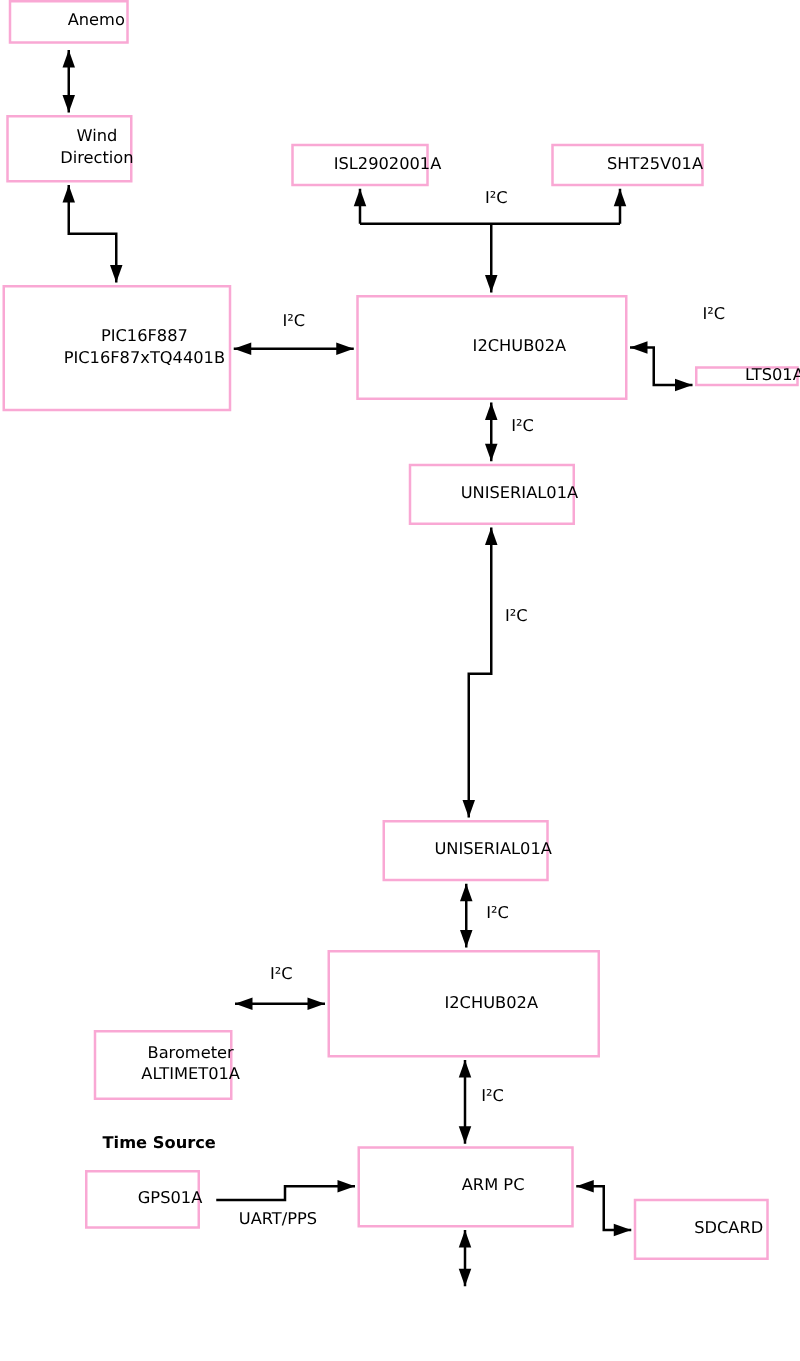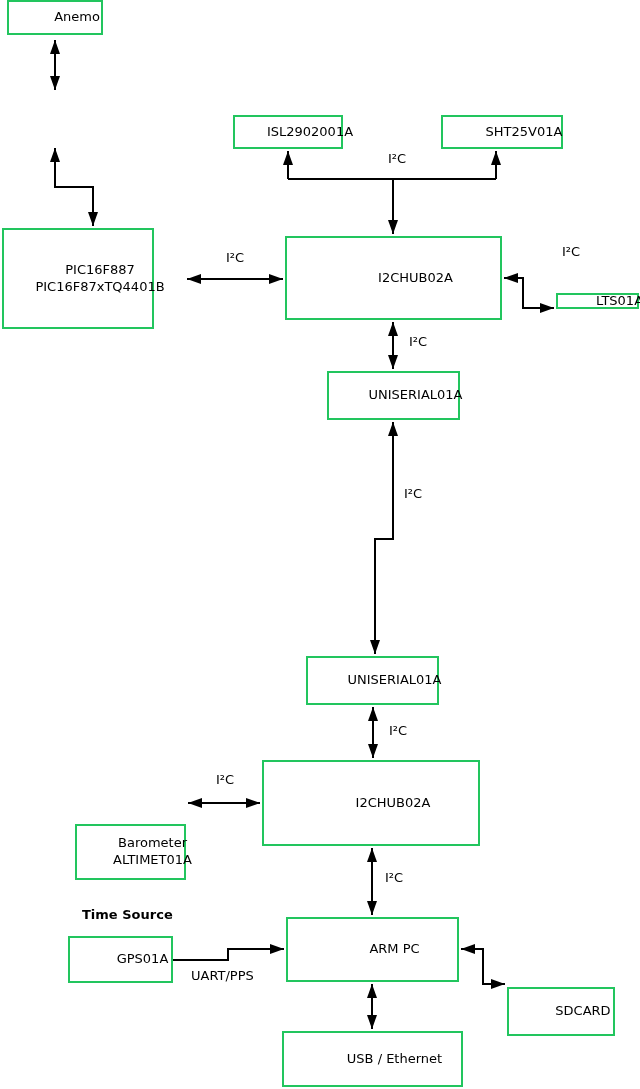--- a/index.html
+++ b/index.html
@@ -20,52 +20,52 @@
     position: absolute;
     left: 0;
     top: 0;
     width: 640px;
     height: 1089px;
   }
   .node {
     position: absolute;
     box-sizing: border-box;
     background: #ffffff;
-    border: 2px solid #22c55e;
+    border: 2px solid #f9a8d4;
     display: flex;
     flex-direction: column;
     align-items: center;
     justify-content: center;
     text-align: center;
     font-size: 13px;
     line-height: 1.3;
     white-space: nowrap;
     padding-left: 44px;
   }
   .edge-label {
     position: absolute;
     font-size: 13px;
     line-height: 1.2;
     white-space: nowrap;
   }
   
   .n-anemo      { left: 7;   top: 3;    width: 96px;  height: 35px;  left: 7px; }
   .n-wind       { left: 5px;   top: 92px;   width: 101px; height: 54px; }
-  .n-pic        { left: 2px;   top: 228px;  width: 152px; height: 101px; text-align: right; }
+  .n-pic        { left: 2px;   top: 228px;  width: 183px; height: 101px; text-align: right; }
   .n-isl        { left: 233px; top: 115px;  width: 110px; height: 34px; align-items: center; }
   .n-sht        { left: 441px; top: 115px;  width: 122px; height: 34px; }
   .n-hub1       { left: 285px; top: 236px;  width: 217px; height: 84px; }
   .n-lts        { left: 556px; top: 293px;  width: 83px;  height: 16px; }
   .n-uniserial1 { left: 327px; top: 371px;  width: 133px; height: 49px; }
   .n-uniserial2 { left: 306px; top: 656px;  width: 133px; height: 49px; }
   .n-hub2       { left: 262px; top: 760px;  width: 218px; height: 86px; }
   .n-barometer  { left: 75px;  top: 776px;  width: 111px; height: 56px; margin-top: 48px; }
-  .n-gps        { left: 68px;  top: 936px;  width: 105px; height: 47px; }
+  .n-gps        { left: 68px;  top: 936px;  width: 92px; height: 47px; }
   .n-armpc      { left: 286px; top: 917px;  width: 173px; height: 65px; }
-  .n-sdcard     { left: 507px; top: 959px;  width: 108px; height: 49px; margin-top: 28px; }
+  .n-sdcard     { left: 507px; top: 959px;  width: 108px; height: 49px; }
   .n-usb        { left: 282px; top: 1031px; width: 181px; height: 56px; }
   
   .l-i2c-top        { left: 388px; top: 151px; }
   .l-i2c-pic        { left: 226px; top: 250px; }
   .l-i2c-lts        { left: 562px; top: 244px; }
   .l-i2c-hub1-uni1  { left: 409px; top: 334px; }
   .l-i2c-long       { left: 404px; top: 486px; }
   .l-i2c-uni2-hub2  { left: 389px; top: 723px; }
   .l-i2c-baro       { left: 216px; top: 772px; }
   .l-i2c-hub2-arm   { left: 385px; top: 870px; }
@@ -100,20 +100,24 @@
       <path d="M173,960 L228,960 L228,949 L284,949" marker-end="url(#arrow)"></path>
       <path d="M461,949 L483,949 L483,984 L505,984" marker-start="url(#arrow)" marker-end="url(#arrow)"></path>
       <path d="M372,984 L372,1029" marker-start="url(#arrow)" marker-end="url(#arrow)"></path>
     </g>
   </svg>
 
   <div class="node n-anemo">
     <span>Anemo</span>
   </div>
 
+  <div class="node n-wind">
+    <span>Wind</span>
+    <span>Direction</span>
+  </div>
 
   <div class="node n-pic">
     <span>PIC16F887</span>
     <span>PIC16F87xTQ4401B</span>
   </div>
 
   <div class="node n-isl">
     <span>ISL2902001A</span>
   </div>
 
@@ -151,23 +155,20 @@
   </div>
 
   <div class="node n-armpc">
     <span>ARM PC</span>
   </div>
 
   <div class="node n-sdcard">
     <span>SDCARD</span>
   </div>
 
-  <div class="node n-usb">
-    <span>USB / Ethernet</span>
-  </div>
 
   <span class="edge-label l-i2c-top">I²C</span>
   <span class="edge-label l-i2c-pic">I²C</span>
   <span class="edge-label l-i2c-lts">I²C</span>
   <span class="edge-label l-i2c-hub1-uni1">I²C</span>
   <span class="edge-label l-i2c-long">I²C</span>
   <span class="edge-label l-i2c-uni2-hub2">I²C</span>
   <span class="edge-label l-i2c-baro">I²C</span>
   <span class="edge-label l-i2c-hub2-arm">I²C</span>
   <span class="edge-label l-time-source">Time Source</span>

